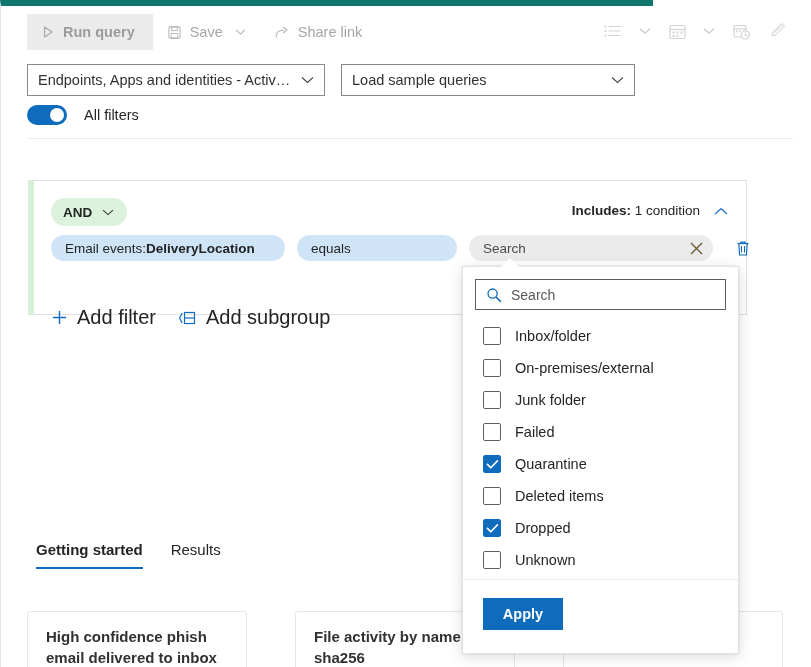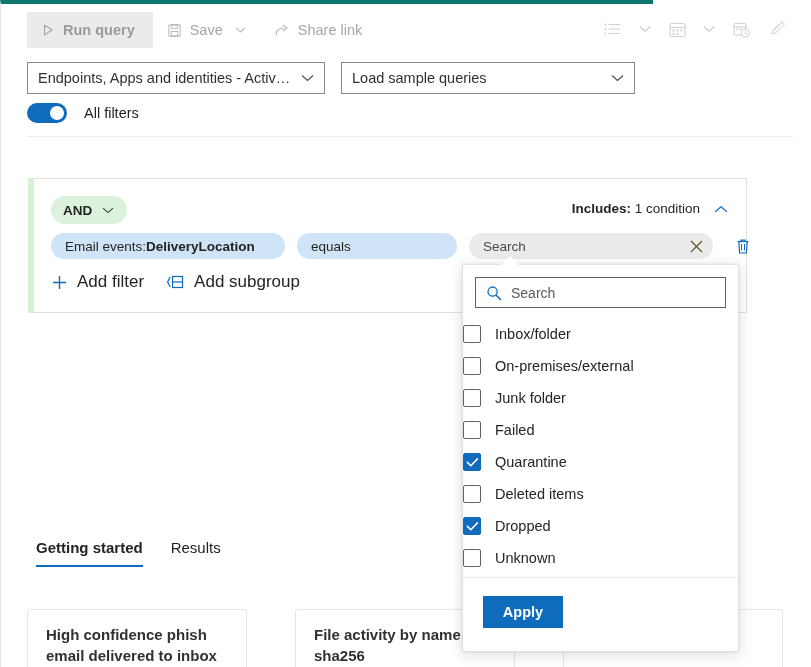--- a/index.html
+++ b/index.html
@@ -8,21 +8,21 @@
     width: 811px; height: 667px;
     background: #ffffff;
     font-family: "Liberation Sans", sans-serif;
     overflow: hidden;
   }
   #app {
     position: relative;
     width: 653px; height: 667px;
     background: #ffffff;
     border-left: 1px solid #e6e6e6;
-    border-top: 4px solid #0f766e;
+    border-top: 6px solid #0f766e;
   }
 
   
   .toolbar {
     position: absolute; left: 0; top: 0;
     width: 811px; height: 52px;
     display: flex; align-items: center;
     padding-left: 26px;
   }
   .tb-btn {
@@ -158,21 +158,21 @@
     display: flex; align-items: center; justify-content: center;
     color: #0f6cbd; margin-left: 6px;
   }
 
   .add-row {
     position: absolute; left: 17px; top: 93px;
     display: flex; align-items: center; gap: 22px;
   }
   .add-link {
     display: flex; align-items: center; gap: 9px;
-    font-size: 17px; color: #242424;
+    font-size: 20px; color: #242424; margin-top: 32px;
   }
   .add-link .ic { color: #0f6cbd; display: flex; align-items: center; }
 
   
   .tabs {
     position: absolute; left: 35px; top: 535px;
     display: flex; gap: 28px;
   }
   .tab {
     font-size: 15px; color: #242424;
@@ -220,20 +220,21 @@
     height: 31px; border: 1px solid #605e5c; background: #fff;
     display: flex; align-items: center; gap: 9px;
     padding: 0 10px;
   }
   .co-search .mg { color: #0f6cbd; display: flex; align-items: center; }
   .co-search .ph { font-size: 14px; color: #595959; }
 
   .co-list { padding: 2px 0 0 0; }
   .co-item {
     height: 32px; display: flex; align-items: center; gap: 14px;
+    padding-left: 20px;
   }
   .cbx {
     width: 18px; height: 18px; border: 1px solid #616161;
     background: #fff; border-radius: 2px;
     display: flex; align-items: center; justify-content: center;
     flex: 0 0 auto;
   }
   .cbx.on { background: #0f6cbd; border-color: #0f6cbd; }
   .cbx .tick { display: none; }
   .cbx.on .tick { display: block; }

